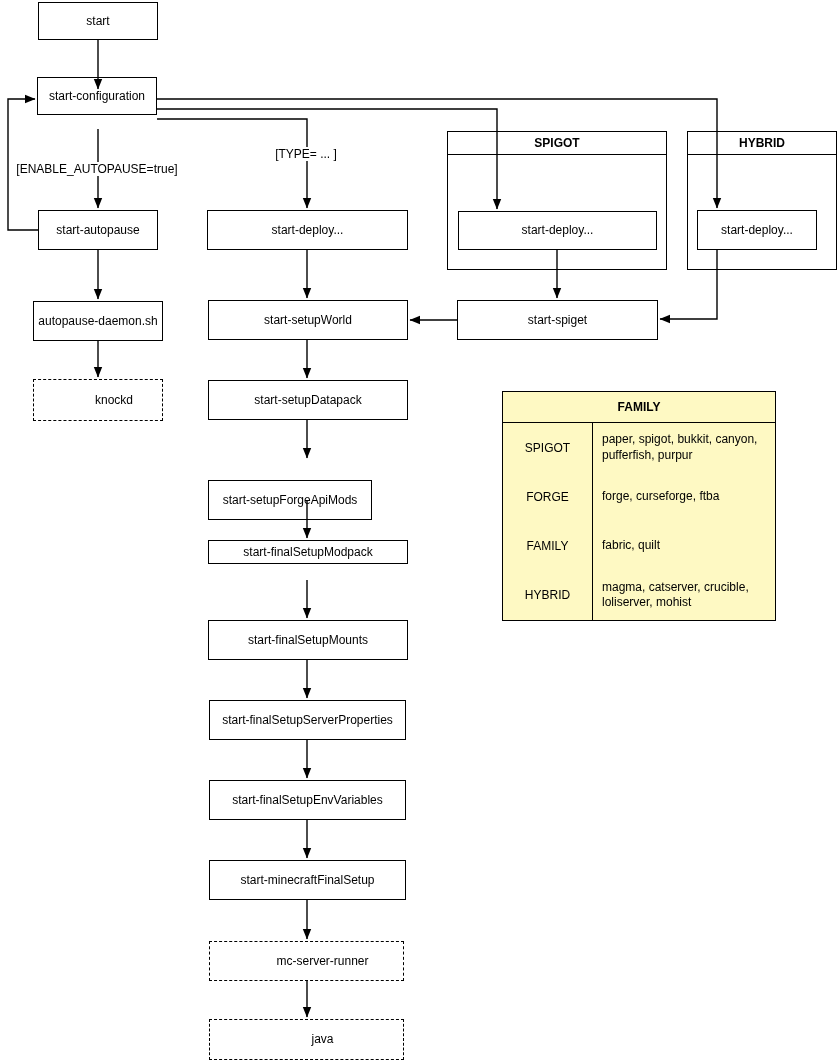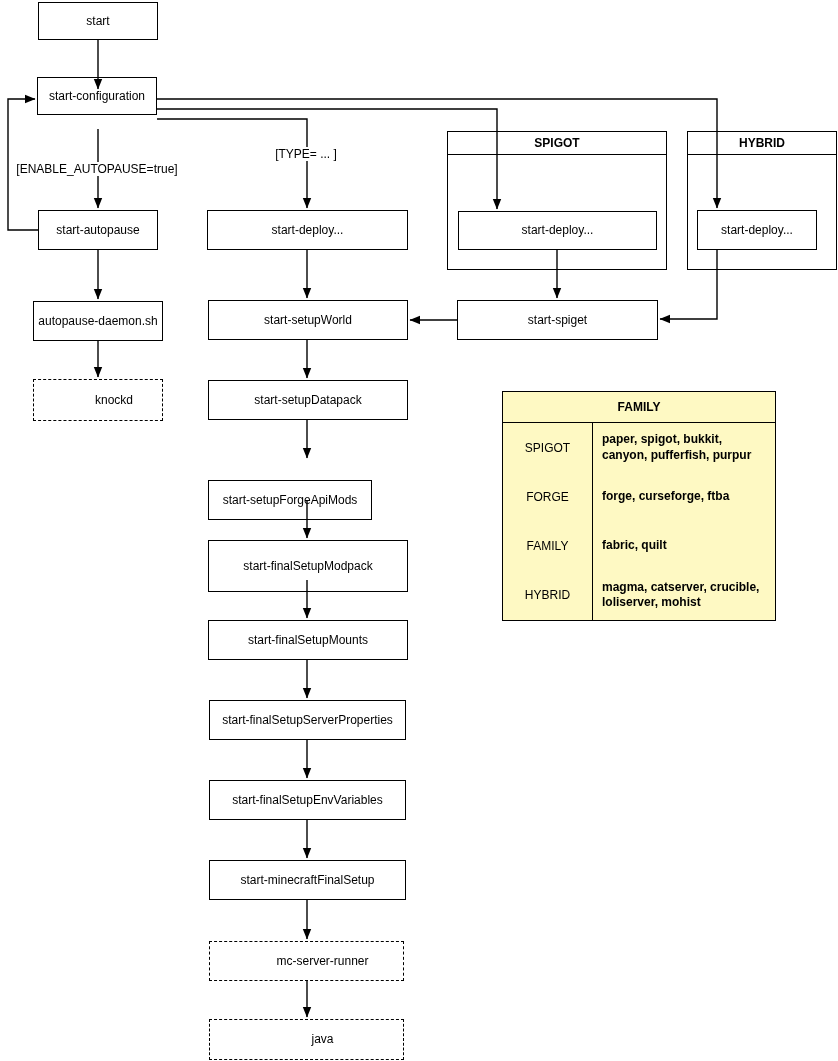--- a/index.html
+++ b/index.html
@@ -85,21 +85,20 @@
     border-right: 1.5px solid #000000;
     display: flex;
     align-items: center;
     justify-content: center;
   }
   .family-cell-members {
     display: flex;
     align-items: center;
     padding: 0 10px 0 9px;
     line-height: 1.3;
-    font-weight: bold;
   }
 </style>
 </head>
 <body>
 
 <div class="canvas">
 
   <div class="container-box" style="left:447px;top:131px;width:220px;height:139px">
     <div class="container-header">SPIGOT</div>
   </div>
@@ -114,21 +113,21 @@
   <div class="node dashed" style="left:33px;top:379px;width:130px;height:42px">knockd</div>
 
   <div class="node" style="left:207px;top:210px;width:201px;height:40px">start-deploy...</div>
   <div class="node" style="left:458px;top:211px;width:199px;height:39px">start-deploy...</div>
   <div class="node" style="left:697px;top:210px;width:120px;height:40px">start-deploy...</div>
   <div class="node" style="left:457px;top:300px;width:201px;height:40px">start-spiget</div>
 
   <div class="node" style="left:208px;top:300px;width:200px;height:40px">start-setupWorld</div>
   <div class="node" style="left:208px;top:380px;width:200px;height:40px">start-setupDatapack</div>
   <div class="node" style="left:208px;top:480px;width:164px;height:40px">start-setupForgeApiMods</div>
-  <div class="node" style="left:208px;top:540px;width:200px;height:52px">start-finalSetupModpack</div>
+  <div class="node" style="left:208px;top:540px;width:200px;height:24px">start-finalSetupModpack</div>
   <div class="node" style="left:208px;top:620px;width:200px;height:40px">start-finalSetupMounts</div>
   <div class="node" style="left:209px;top:700px;width:197px;height:40px">start-finalSetupServerProperties</div>
   <div class="node" style="left:209px;top:780px;width:197px;height:40px">start-finalSetupEnvVariables</div>
   <div class="node" style="left:209px;top:860px;width:197px;height:40px">start-minecraftFinalSetup</div>
   <div class="node dashed" style="left:209px;top:941px;width:195px;height:40px">mc-server-runner</div>
   <div class="node dashed" style="left:209px;top:1019px;width:195px;height:41px">java</div>
 
   <svg class="edges-layer" width="838" height="1061" viewBox="0 0 838 1061">
     <defs>
       <marker id="arr" markerUnits="userSpaceOnUse" markerWidth="14" markerHeight="12" refX="11" refY="5" orient="auto">

